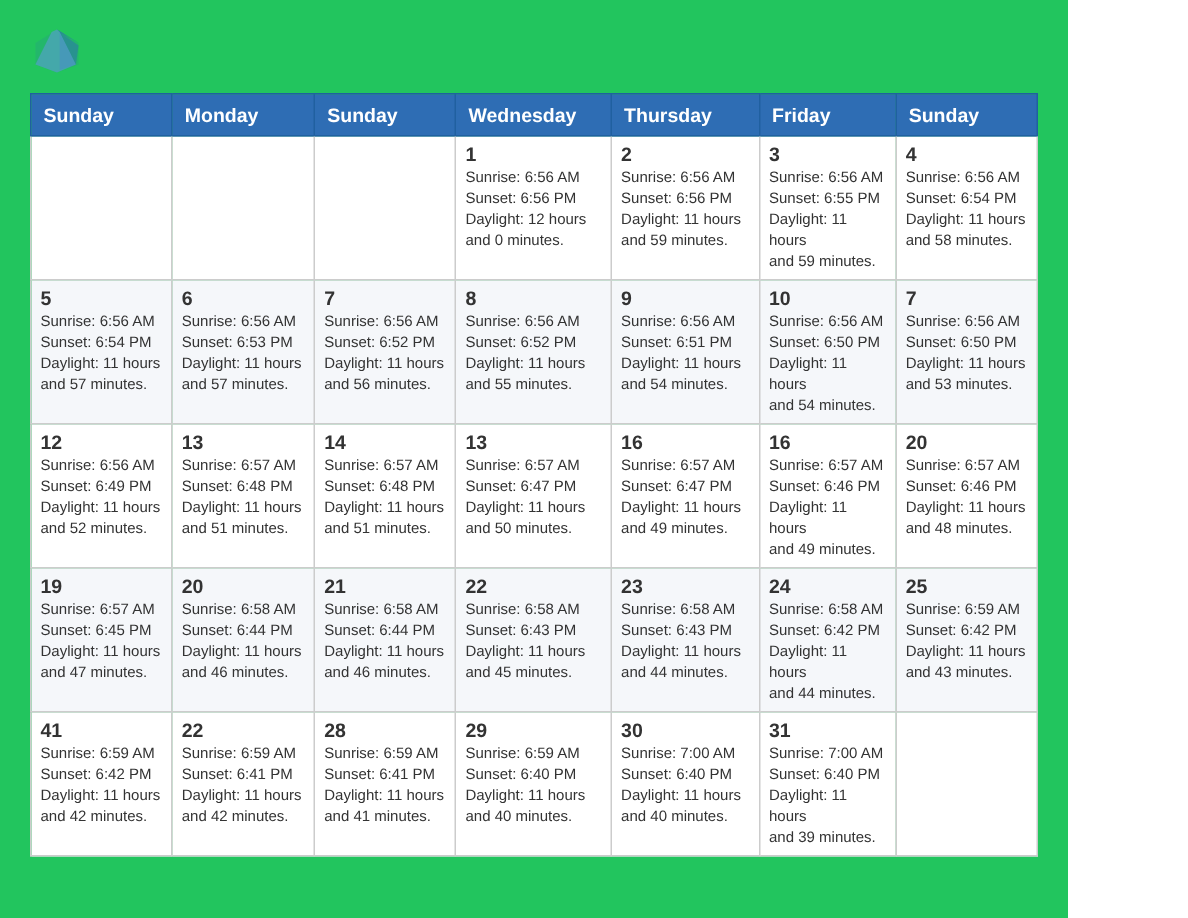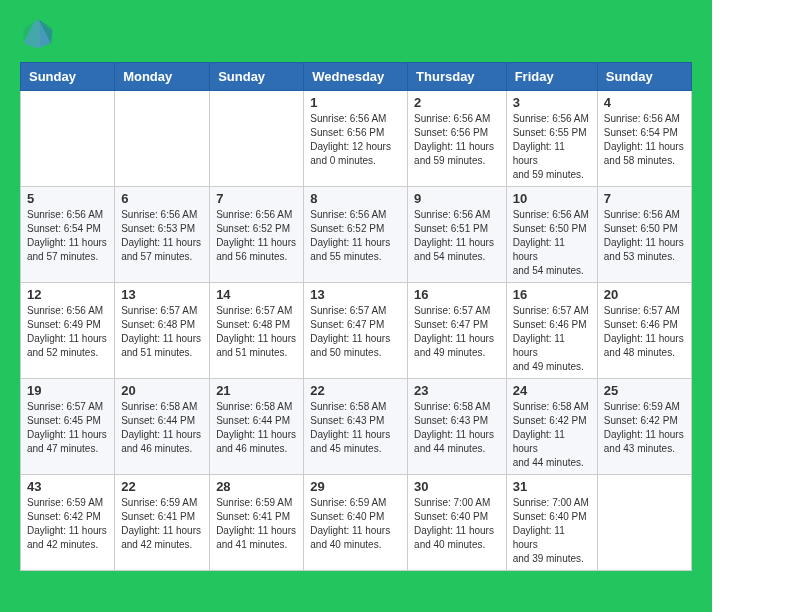--- a/index.html
+++ b/index.html
@@ -241,21 +241,21 @@
             <span class="day-number">24</span>
             <div class="day-info">Sunrise: 6:58 AM<br>Sunset: 6:42 PM<br>Daylight: 11 hours<br>and 44 minutes.</div>
           </td>
           <td>
             <span class="day-number">25</span>
             <div class="day-info">Sunrise: 6:59 AM<br>Sunset: 6:42 PM<br>Daylight: 11 hours<br>and 43 minutes.</div>
           </td>
         </tr>
         <tr class="row-odd">
           <td>
-            <span class="day-number">43</span>
+            <span class="day-number">41</span>
             <div class="day-info">Sunrise: 6:59 AM<br>Sunset: 6:42 PM<br>Daylight: 11 hours<br>and 42 minutes.</div>
           </td>
           <td>
             <span class="day-number">22</span>
             <div class="day-info">Sunrise: 6:59 AM<br>Sunset: 6:41 PM<br>Daylight: 11 hours<br>and 42 minutes.</div>
           </td>
           <td>
             <span class="day-number">28</span>
             <div class="day-info">Sunrise: 6:59 AM<br>Sunset: 6:41 PM<br>Daylight: 11 hours<br>and 41 minutes.</div>
           </td>

